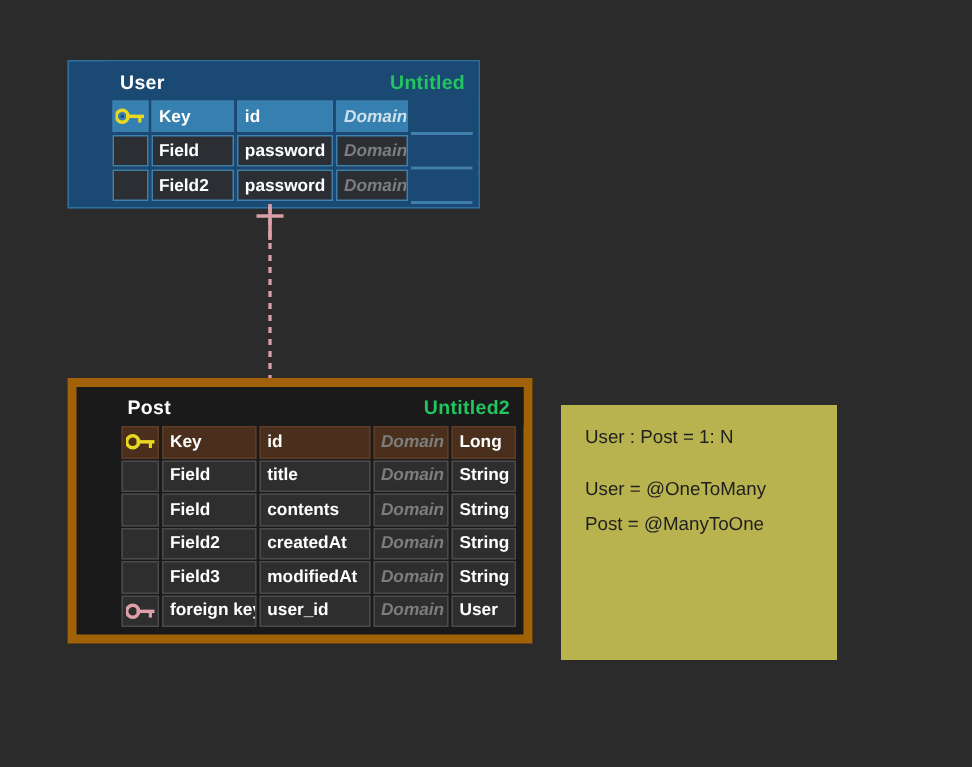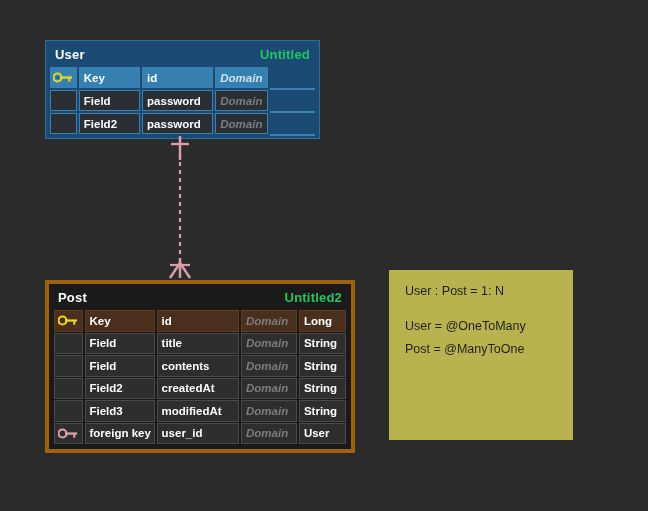--- a/index.html
+++ b/index.html
@@ -6,21 +6,21 @@
   body{
     width:648px;height:511px;
     background:#2b2b2b;
     font-family:"Liberation Sans", sans-serif;
     overflow:hidden;
     position:relative;
   }
   .canvas{position:absolute;inset:0;}
 
   
-  .entity{position:absolute;box-sizing:border-box;}
+  .entity{position:absolute;box-sizing:border-box;padding-left:25px;}
   .entity .ent-header{
     display:flex;align-items:center;justify-content:space-between;
     box-sizing:border-box;
     font-weight:bold;
     font-size:13px;
     letter-spacing:.2px;
   }
   .entity .ent-name{color:#ffffff;}
   .entity .ent-sub{color:#22c55e;}
   .entity .ent-body{box-sizing:border-box;text-align:right;}
@@ -56,23 +56,23 @@
     margin-right:2px;
   }
   #user-entity .cell:last-child{margin-right:0;margin-top:21px;}
   #user-entity .row.hl .cell{background:#3580b0;border-color:#3e7fae;}
   #user-entity .row.hl .ph{color:#cfe0ec;}
   #user-entity .row{margin-bottom:2px;}
   #user-entity .row:last-child{margin-bottom:0;}
 
   
   #post-entity{
-    left:45px;top:280px;width:310px;
+    left:45px;top:252px;width:310px;
     background:#1a1a1a;
-    border:4px solid #a16207;
+    border:6px solid #a16207;
   }
   #post-entity .ent-header{height:26px;padding:0 9px;background:#1a1a1a;}
   #post-entity .ent-body{padding:0 5px 5px 5px;}
   #post-entity .row{height:21.5px;}
   #post-entity .cell{
     background:#2e2e2e;
     border:1px solid #4a4a4a;
     margin-right:2px;
   }
   #post-entity .cell:last-child{margin-right:0;}
@@ -83,21 +83,21 @@
   #post-entity .c-role{width:78px;}
   #post-entity .c-field{width:92px;}
   #post-entity .c-domain{width:62px;}
   #post-entity .c-type{width:52px;}
 
   
   .key-icon{display:block;}
 
   
   #note-box{
-    position:absolute;left:389px;top:270px;width:184px;height:170px;
+    position:absolute;left:374px;top:270px;width:184px;height:170px;
     background:#b9b34f;
     box-sizing:border-box;
     padding:14px 16px;
   }
   #note-box .note-line{
     color:#1f1f1f;font-size:12.5px;line-height:15px;
     white-space:nowrap;
   }
   #note-box .note-gap{height:20px;}
   #note-box .note-gap2{height:8px;}

